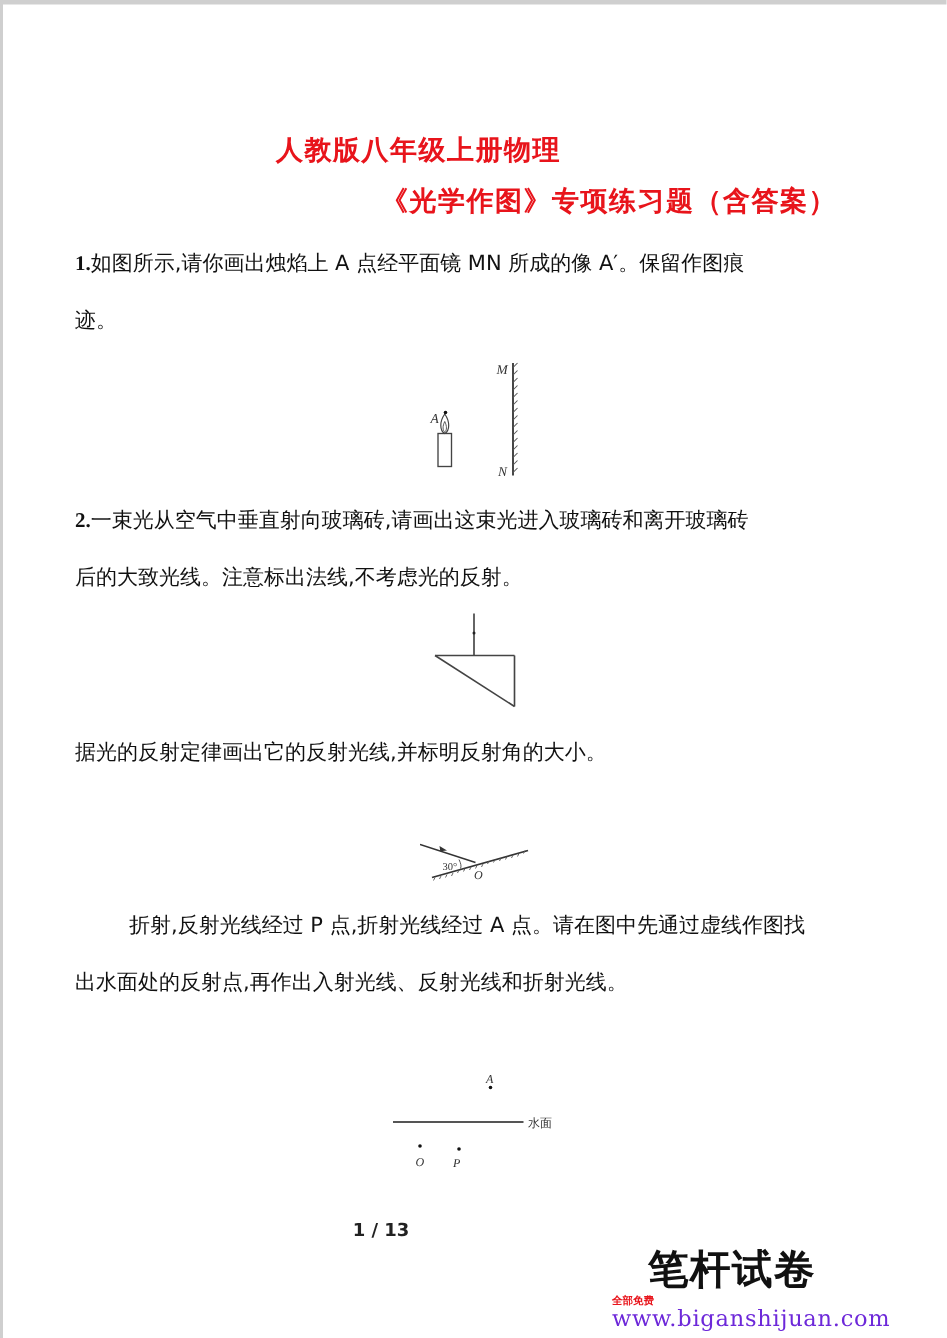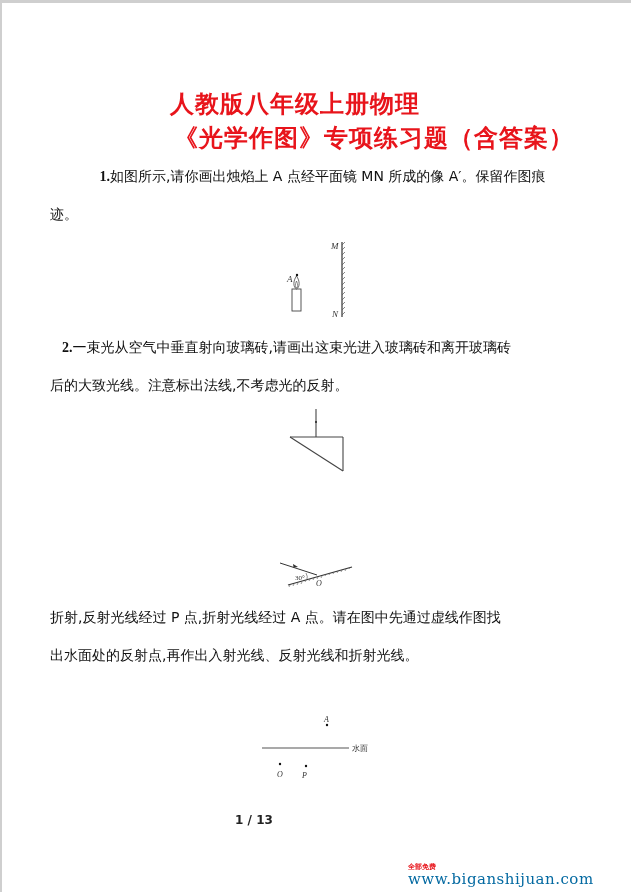--- a/index.html
+++ b/index.html
@@ -6,55 +6,55 @@
   body {
     width: 631px; height: 892px; position: relative; overflow: hidden;
     background: #ffffff;
     font-family: "DejaVu Serif", "Liberation Serif", serif;
     color: #111;
   }
   .page-border-top { position: absolute; left: 0; top: 0; width: 631px; height: 3px; background: #cfcfcf; }
   .page-border-left { position: absolute; left: 0; top: 0; width: 2px; height: 892px; background: #cfcfcf; }
 
   .title {
-    position: absolute; left: 16px; width: 558px; text-align: center;
-    color: #e8141b; font-weight: bold; font-size: 24px; letter-spacing: 1px;
+    position: absolute; left: 0; width: 558px; text-align: center;
+    color: #e8141b; font-weight: bold; font-size: 18px; letter-spacing: 1px;
     font-family: "DejaVu Sans", "Liberation Sans", sans-serif;
   }
   .title.l1 { top: 88px; }
   .title.l2 { top: 122px; text-align: right; }
 
   .q { position: absolute; left: 50px; width: 545px; font-size: 14px; line-height: 20px;
        font-family: "DejaVu Sans", "Liberation Sans", sans-serif; }
   .q .line { display: block; height: 20px; white-space: nowrap; }
   .q .num { font-weight: bold; font-family: "Liberation Serif", serif; }
 
   .fig { position: absolute; }
   .pagenum { position: absolute; left: 0; width: 508px; top: 813px; text-align: center;
              font-family: "DejaVu Sans", "Liberation Sans", sans-serif; font-size: 12px; font-weight: bold; color: #222; }
 
   .wm { position: absolute; left: 400px; top: 828px; width: 230px; height: 60px; }
   .wm .big { position: absolute; left: 32px; top: 0; font-size: 27px; font-weight: bold; color: #111;
              font-family: "DejaVu Sans", "Liberation Sans", sans-serif; letter-spacing: 1px; }
   .wm .small { position: absolute; left: 8px; top: 34px; font-size: 7px; color: #e8141b; font-weight: bold;
                font-family: "DejaVu Sans", "Liberation Sans", sans-serif; }
-  .wm .url { position: absolute; left: 8px; top: 42px; font-size: 15px; color: #0369a1;
+  .wm .url { position: absolute; left: 8px; top: 42px; font-size: 15px; color: #6d28d9;
              font-family: "DejaVu Serif", "Liberation Serif", serif; letter-spacing: 0.5px; }
 </style>
 </head>
 <body>
 
 <div class="page-border-top"></div>
 <div class="page-border-left"></div>
 
 <div class="title l1">人教版八年级上册物理</div>
 <div class="title l2">《光学作图》专项练习题（含答案）</div>
 
 <div class="q" style="top:166px;">
-  <span class="line" style="margin-bottom:18px;text-align:center;"><span class="num">1.</span><span>如图所示,请你画出烛焰上 A 点经平面镜 MN 所成的像 A′。保留作图痕</span></span>
+  <span class="line" style="margin-bottom:18px;"><span class="num">1.</span><span>如图所示,请你画出烛焰上 A 点经平面镜 MN 所成的像 A′。保留作图痕</span></span>
   <span class="line"><span>迹。</span></span>
 </div>
 
 <svg class="fig" style="left:270px; top:235px;" width="100" height="90">
 
   <line x1="72" y1="7" x2="72" y2="82" stroke="#333" stroke-width="1.2"></line>
   <g stroke="#555" stroke-width="0.7">
     <line x1="72" y1="10" x2="75" y2="7"></line>
       <line x1="72" y1="15" x2="75" y2="12"></line>
       <line x1="72" y1="20" x2="75" y2="17"></line>
@@ -75,33 +75,34 @@
   <text x="62" y="82" font-size="9" font-style="italic" font-family="Liberation Serif, serif" fill="#333">N</text>
 
   <rect x="22" y="54" width="9" height="22" fill="none" stroke="#444" stroke-width="0.9"></rect>
   <path d="M26.5 41 C23 46, 23 52, 26.5 54 C30 52, 30 46, 26.5 41 Z" fill="none" stroke="#444" stroke-width="0.8"></path>
   <path d="M26.5 46 C25 49, 25 52, 26.5 53 C28 52, 28 49, 26.5 46 Z" fill="none" stroke="#444" stroke-width="0.6"></path>
   <circle cx="27" cy="40" r="1.2" fill="#111"></circle>
   <text x="17" y="47" font-size="9" font-style="italic" font-family="Liberation Serif, serif" fill="#333">A</text>
 </svg>
 
 <div class="q" style="top:337px;">
-  <span class="line" style="margin-bottom:18px;margin-left:12px;"><span class="num">2.</span><span>一束光从空气中垂直射向玻璃砖,请画出这束光进入玻璃砖和离开玻璃砖</span></span>
+  <span class="line" style="margin-bottom:18px;"><span class="num">2.</span><span>一束光从空气中垂直射向玻璃砖,请画出这束光进入玻璃砖和离开玻璃砖</span></span>
   <span class="line"><span>后的大致光线。注意标出法线,不考虑光的反射。</span></span>
 </div>
 
 <svg class="fig" style="left:270px; top:400px;" width="100" height="80">
   <line x1="46" y1="9" x2="46" y2="37" stroke="#444" stroke-width="1.1"></line>
   <circle cx="46" cy="22" r="1" fill="#222"></circle>
   <line x1="20" y1="37" x2="73" y2="37" stroke="#444" stroke-width="1.1"></line>
   <line x1="73" y1="37" x2="73" y2="71" stroke="#444" stroke-width="1.1"></line>
   <line x1="20" y1="37" x2="73" y2="71" stroke="#444" stroke-width="1.1"></line>
 </svg>
 
 <div class="q" style="top:492px;">
+  <span class="line"><span>据光的反射定律画出它的反射光线,并标明反射角的大小。</span></span>
 </div>
 
 <svg class="fig" style="left:280px; top:555px;" width="110" height="40">
 
   <line x1="8" y1="30" x2="72" y2="12" stroke="#333" stroke-width="1.2"></line>
   <g stroke="#555" stroke-width="0.6">
     <line x1="10" y1="30" x2="9" y2="32"></line>
       <line x1="14" y1="29" x2="13" y2="31"></line>
       <line x1="18" y1="28" x2="17" y2="30"></line>
     <line x1="22" y1="27" x2="21" y2="29"></line>
@@ -120,33 +121,34 @@
   </g>
 
   <line x1="0" y1="8" x2="37" y2="20" stroke="#333" stroke-width="1"></line>
   <polygon points="18,12 13,9 13.5,12.5" fill="#333"></polygon>
   <path d="M26 18 Q28 22 27 24" fill="none" stroke="#444" stroke-width="0.6"></path>
   <text x="15" y="25" font-size="7" font-family="Liberation Serif, serif" fill="#333">30°</text>
   <text x="36" y="31" font-size="8" font-style="italic" font-family="Liberation Serif, serif" fill="#333">O</text>
 </svg>
 
 <div class="q" style="top:607px;">
-  <span class="line" style="margin-bottom:18px;"><span>折射,反射光线经过 P 点,折射光线经过 A 点。请在图中先通过虚线作图找</span></span>
+  <span class="line" style="margin-bottom:18px;margin-left:36px;"><span>折射,反射光线经过 P 点,折射光线经过 A 点。请在图中先通过虚线作图找</span></span>
   <span class="line"><span>出水面处的反射点,再作出入射光线、反射光线和折射光线。</span></span>
 </div>
 
 <svg class="fig" style="left:250px; top:705px;" width="130" height="75">
   <text x="74" y="17" font-size="8" font-style="italic" font-family="Liberation Serif, serif" fill="#333">A</text>
   <circle cx="77" cy="20" r="1.2" fill="#111"></circle>
   <line x1="12" y1="43" x2="99" y2="43" stroke="#555" stroke-width="1.2"></line>
   <text x="102" y="46" font-size="8" font-family="DejaVu Sans, sans-serif" fill="#333">水面</text>
   <circle cx="30" cy="59" r="1.2" fill="#111"></circle>
   <text x="27" y="72" font-size="8" font-style="italic" font-family="Liberation Serif, serif" fill="#333">O</text>
   <circle cx="56" cy="61" r="1.2" fill="#111"></circle>
   <text x="52" y="73" font-size="8" font-style="italic" font-family="Liberation Serif, serif" fill="#333">P</text>
 </svg>
 
 <div class="pagenum">1 / 13</div>
 
 <div class="wm">
+  <span class="big">笔杆试卷</span>
   <span class="small">全部免费</span>
   <span class="url">www.biganshijuan.com</span>
 </div>
 
 </body></html>

